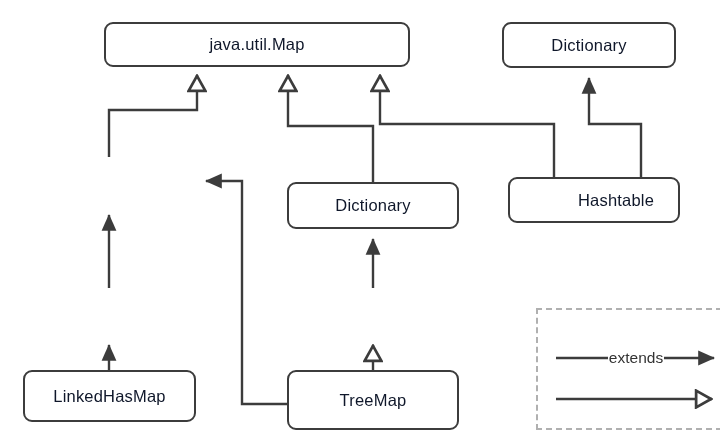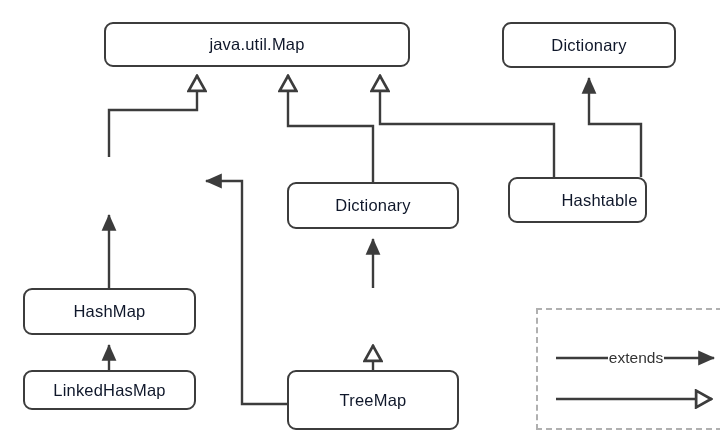--- a/index.html
+++ b/index.html
@@ -109,30 +109,27 @@
 
   <div class="uml-node" style="left:502px; top:22px; width:174px; height:46px;">
     <span>Dictionary</span>
   </div>
 
 
   <div class="uml-node" style="left:287px; top:182px; width:172px; height:47px;">
     <span>Dictionary</span>
   </div>
 
-  <div class="uml-node" style="left:508px; top:177px; width:139px; height:46px;padding-left:44px;">
+  <div class="uml-node" style="left:508px; top:177px; width:172px; height:46px;padding-left:44px;">
     <span>Hashtable</span>
   </div>
 
-  <div class="uml-node" style="left:23px; top:288px; width:173px; height:47px;">
-    <span>HashMap</span>
-  </div>
 
 
-  <div class="uml-node" style="left:23px; top:370px; width:173px; height:40px;">
+  <div class="uml-node" style="left:23px; top:370px; width:173px; height:52px;">
     <span>LinkedHasMap</span>
   </div>
 
   <div class="uml-node" style="left:287px; top:370px; width:172px; height:60px;">
     <span>TreeMap</span>
   </div>
 
   <div class="legend-box" style="left:536px; top:308px; width:196px; height:122px;">
 
     <svg class="legend-svg" width="196" height="122" viewBox="0 0 196 122" aria-hidden="true">

